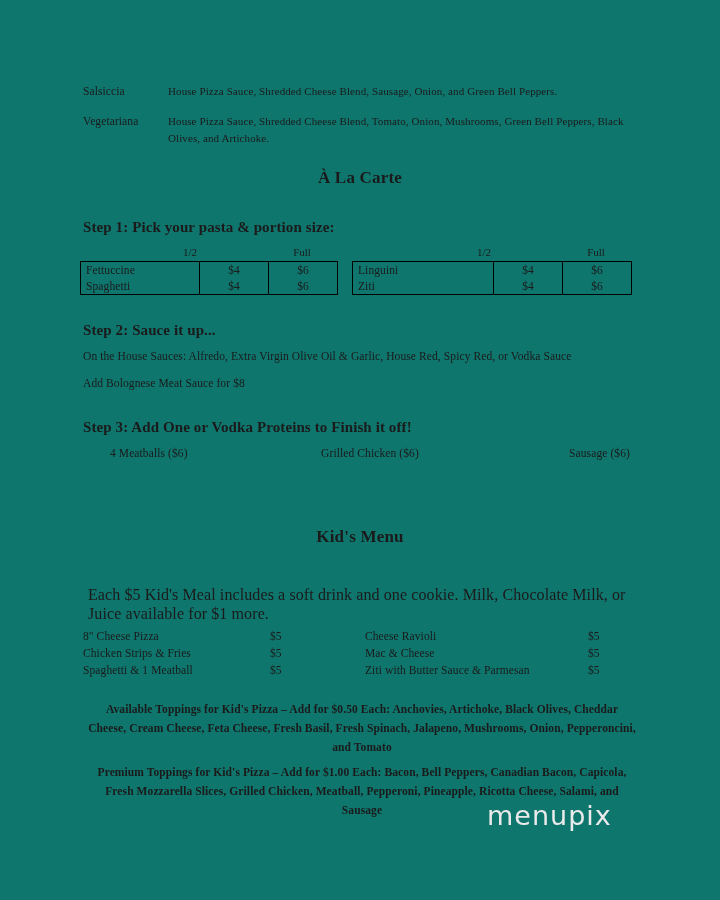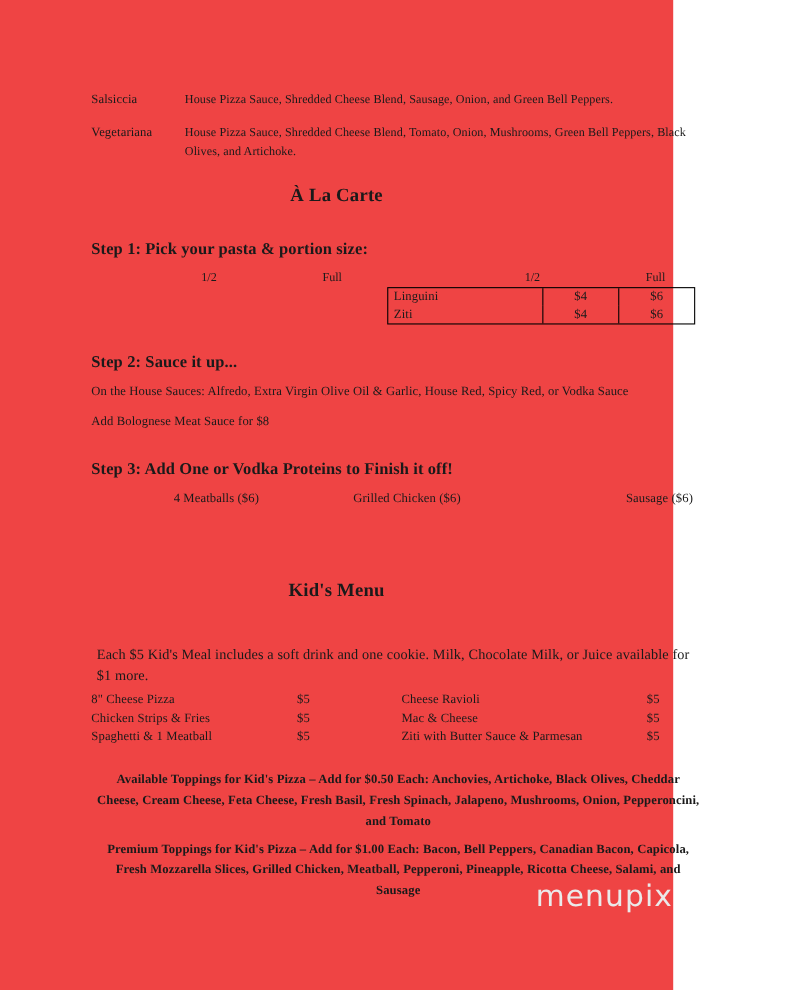--- a/index.html
+++ b/index.html
@@ -11,23 +11,23 @@
     width: 720px;
     height: 900px;
     position: relative;
     font-family: "Liberation Serif", "DejaVu Serif", serif;
     color: #1a1a1a;
     overflow: hidden;
   }
 
   .page {
     position: relative;
-    width: 612px;
+    width: 720px;
     height: 900px;
-    background: #ef4444;
+    background: #0f766e;
   }
 
   
   .pizza-list {
     position: absolute;
     left: 83px;
     top: 83px;
     width: 556px;
   }
   .pizza-row {
@@ -134,31 +134,31 @@
   
   .proteins {
     position: absolute;
     top: 447px;
     left: 110px;
     width: 520px;
     display: flex;
     font-size: 11.5px;
     letter-spacing: 0.1px;
   }
-  .proteins .p-item { flex: 1; text-align: center; }
+  .proteins .p-item { flex: 1; text-align: left; }
   .proteins .p-item:nth-child(2) { text-align: center; }
   .proteins .p-item:nth-child(3) { text-align: right; }
 
   
   #kids-intro {
     position: absolute;
     left: 88px;
     top: 585px;
     width: 545px;
-    font-size: 13px;
+    font-size: 16px;
     line-height: 19px;
     letter-spacing: 0.1px;
   }
 
   
   #kids-items {
     position: absolute;
     left: 83px;
     top: 628px;
     width: 550px;
@@ -221,20 +221,36 @@
 
   <div class="section-title" id="alacarte-title">À La Carte</div>
 
   <div class="step-head" id="step1">Step 1: Pick your pasta &amp; portion size:</div>
 
   <div class="pasta-table-wrap" id="pasta-table-left">
     <div class="pt-head">
       <div class="pt-name"></div>
       <div class="pt-half">1/2</div>
       <div class="pt-full">Full</div>
+    </div>
+    <div class="pt-grid">
+      <table>
+        <tbody>
+            <tr>
+          <td>Fettuccine</td>
+          <td class="price">$4</td>
+          <td class="price">$6</td>
+        </tr>
+        <tr>
+          <td>Spaghetti</td>
+          <td class="price">$4</td>
+          <td class="price">$6</td>
+        </tr>
+      </tbody>
+        </table>
     </div>
   </div>
 
   <div class="pasta-table-wrap" id="pasta-table-right">
     <div class="pt-head">
       <div class="pt-name"></div>
       <div class="pt-half">1/2</div>
       <div class="pt-full">Full</div>
     </div>
     <div class="pt-grid">

